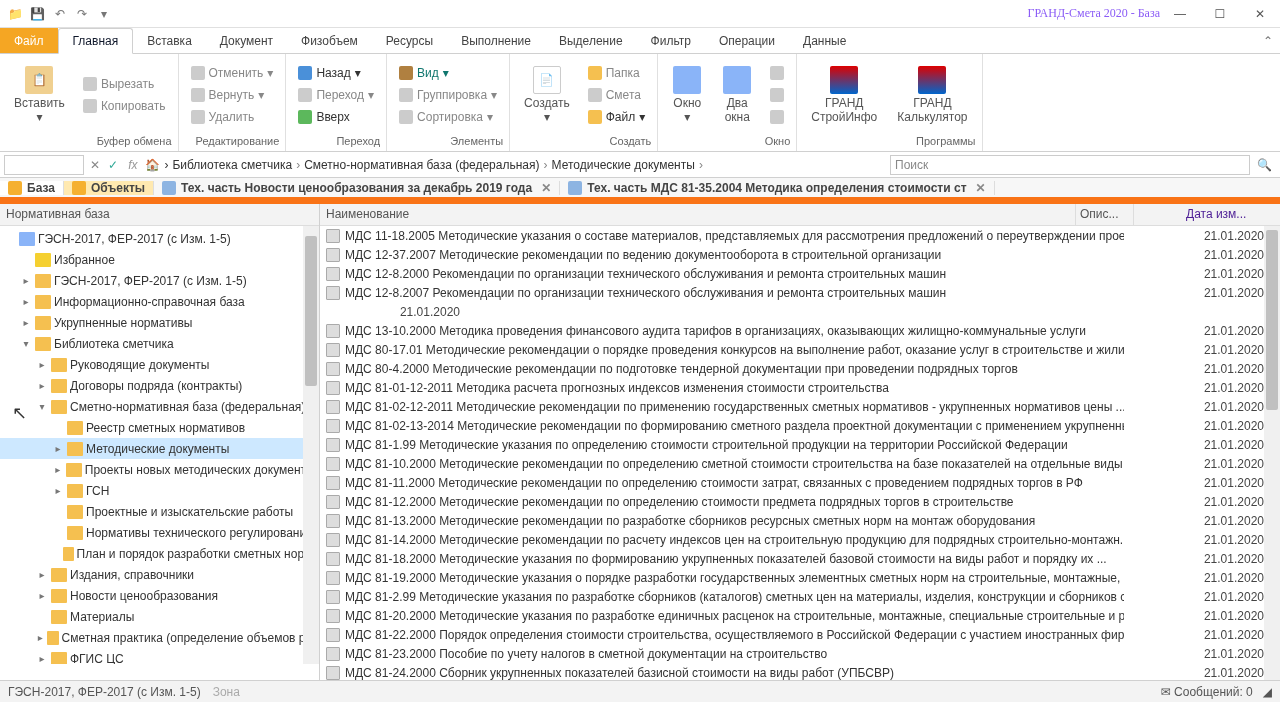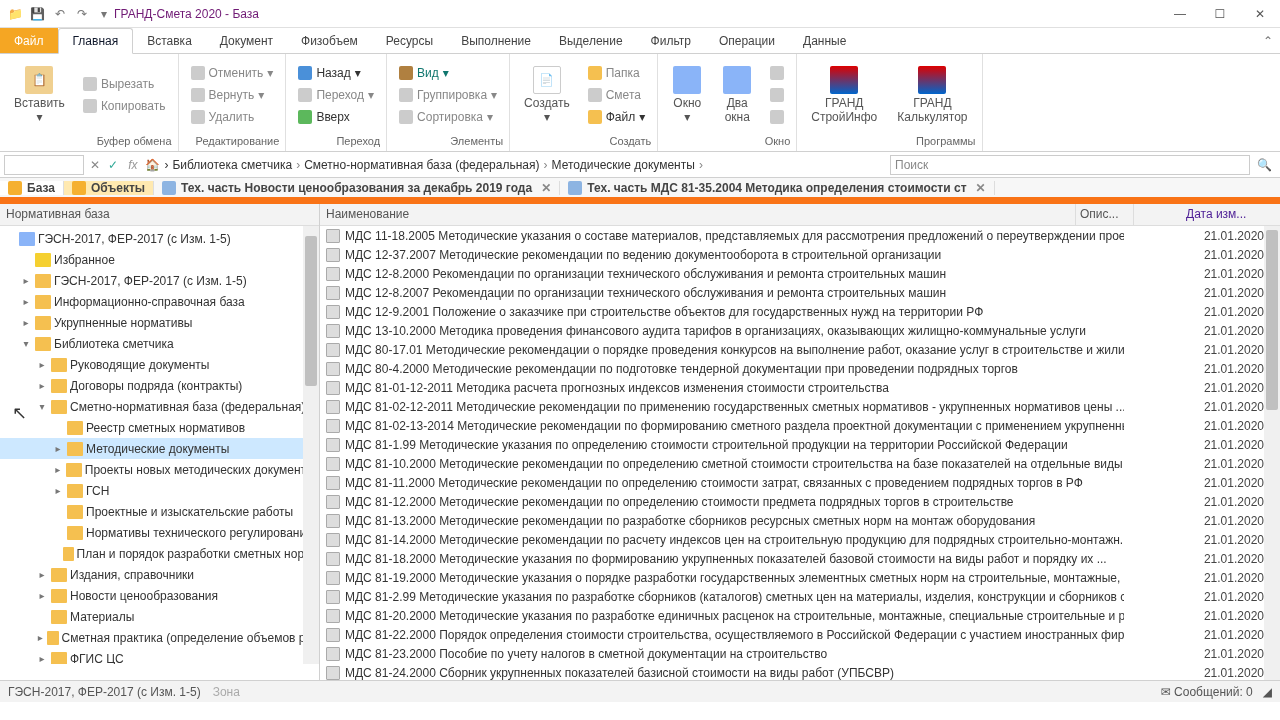--- a/index.html
+++ b/index.html
@@ -2,21 +2,21 @@
 <html><head>
 <meta charset="utf-8">
 <style>
   * { box-sizing: border-box; margin: 0; padding: 0; font-family: "Segoe UI", Tahoma, sans-serif; font-size: 12px; }
   body { background: #fff; width: 1280px; height: 720px; overflow: hidden; color: #333; }
   
   
   .titlebar { height: 28px; background: #fff; display: flex; align-items: center; border-bottom: 1px solid #e0e0e0; }
   .titlebar .qat { display: flex; gap: 2px; padding-left: 6px; }
   .titlebar .qat-btn { width: 20px; height: 20px; display: flex; align-items: center; justify-content: center; color: #777; }
-  .titlebar .app-title { flex: 1; text-align: left; color: #701a75; }
+  .titlebar .app-title { flex: 1; text-align: right; color: #8b5cf6; font-family: Liberation Serif, serif; }
   .titlebar .win-ctrls { display: flex; }
   .titlebar .win-btn { width: 40px; height: 28px; display: flex; align-items: center; justify-content: center; color: #555; }
   
   
   .tabsrow { height: 26px; background: #fff; display: flex; align-items: stretch; border-bottom: 1px solid #d0d0d0; }
   .ftab { background: #f5a623; color: #fff; padding: 0 14px; display: flex; align-items: center; }
   .tab { padding: 0 14px; display: flex; align-items: center; color: #444; border-right: 0; }
   .tab.active { background: #fff; border: 1px solid #d0d0d0; border-bottom: 1px solid #fff; margin-bottom: -1px; border-radius: 3px 3px 0 0; color: #0f172a; }
   .tabsrow .collapse { margin-left: auto; width: 24px; display: flex; align-items: center; justify-content: center; color: #777; }
   
@@ -444,24 +444,20 @@
           <div class="row">
             <div class="c1">
               <span class="dic"></span>
               <span>МДС 12-8.2007 Рекомендации по организации технического обслуживания и ремонта строительных машин</span>
             </div>
             <div class="c2"></div>
             <div class="c3">21.01.2020</div>
             <div class="csb"></div>
           </div>
           <div class="row">
-            <div class="c1">
-              <span class="dic"></span>
-              <span>МДС 12-9.2001 Положение о заказчике при строительстве объектов для государственных нужд на территории РФ</span>
-            </div>
             <div class="c2"></div>
             <div class="c3">21.01.2020</div>
             <div class="csb"></div>
           </div>
           <div class="row">
             <div class="c1">
               <span class="dic"></span>
               <span>МДС 13-10.2000 Методика проведения финансового аудита тарифов в организациях, оказывающих жилищно-коммунальные услуги</span>
             </div>
             <div class="c2"></div>

